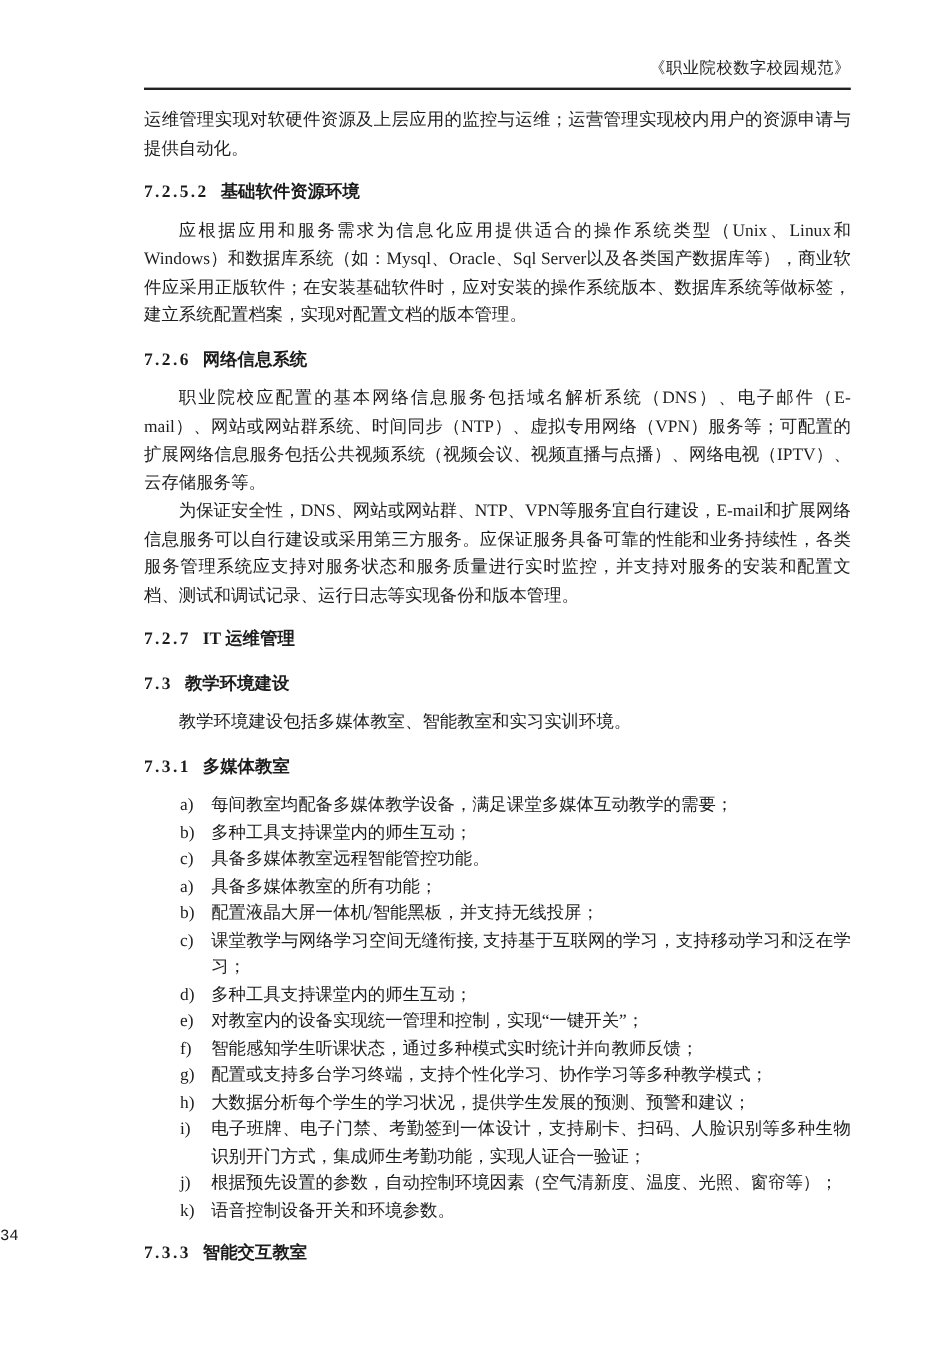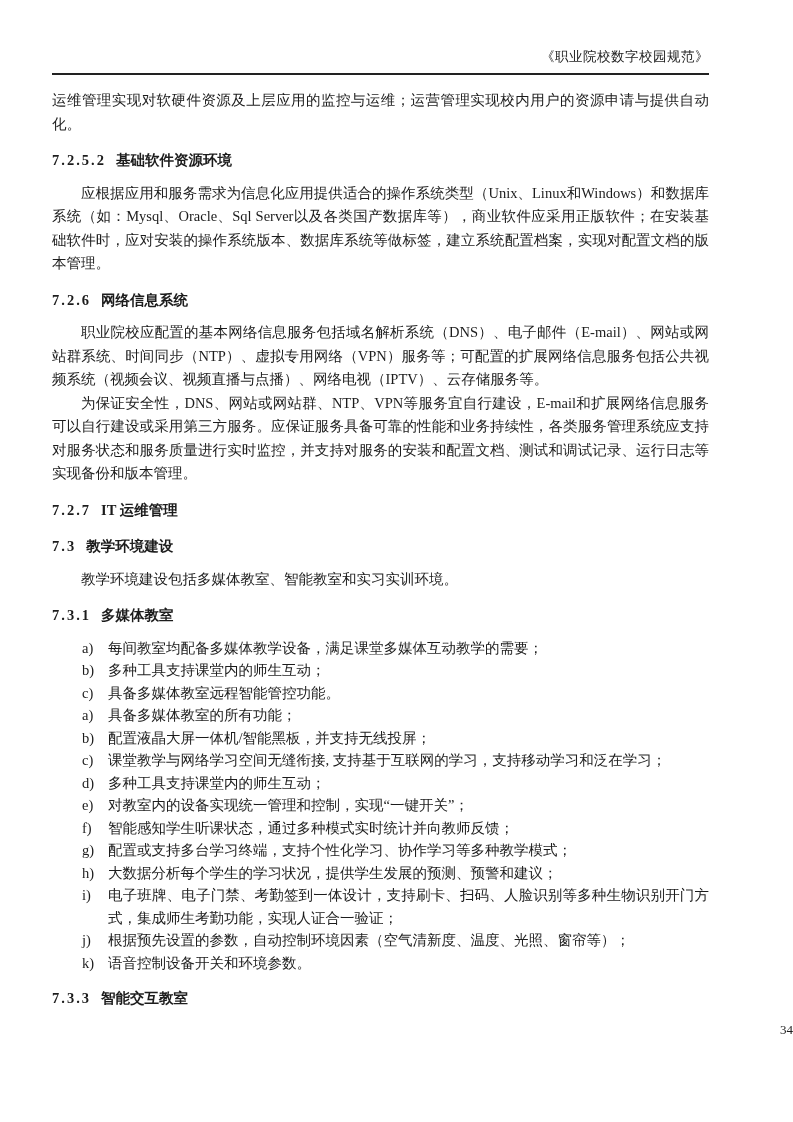--- a/index.html
+++ b/index.html
@@ -4,21 +4,21 @@
 <style>
   html, body { margin: 0; padding: 0; background: #ffffff; }
   .page {
     position: relative;
     width: 793px;
     height: 1122px;
     background: #ffffff;
     color: #1c1c1c;
     font-family: "Liberation Serif", "DejaVu Serif", serif;
     box-sizing: border-box;
-    padding: 48px 84px 0 52px;
+    padding: 48px 84px 0 120px;
     overflow: hidden;
   }
   .header {
     text-align: right;
     font-size: 13.5px;
     padding-bottom: 7px;
     border-bottom: 2px solid #222222;
     letter-spacing: 0.5px;
   }
   .content {
@@ -51,22 +51,23 @@
   .li .marker {
     width: 26px;
     flex-shrink: 0;
   }
   .li .txt { flex: 1; text-align: justify; }
   .footer {
     position: absolute;
     left: 0;
     right: 0;
     top: 1022px;
-    text-align: right;
+    text-align: left;
     font-size: 13px;
+    font-family: Liberation Mono, monospace;
   }
 </style>
 </head>
 <body>
 
 <div class="page">
 
   <div class="header">
     <span>《职业院校数字校园规范》</span>
   </div>

